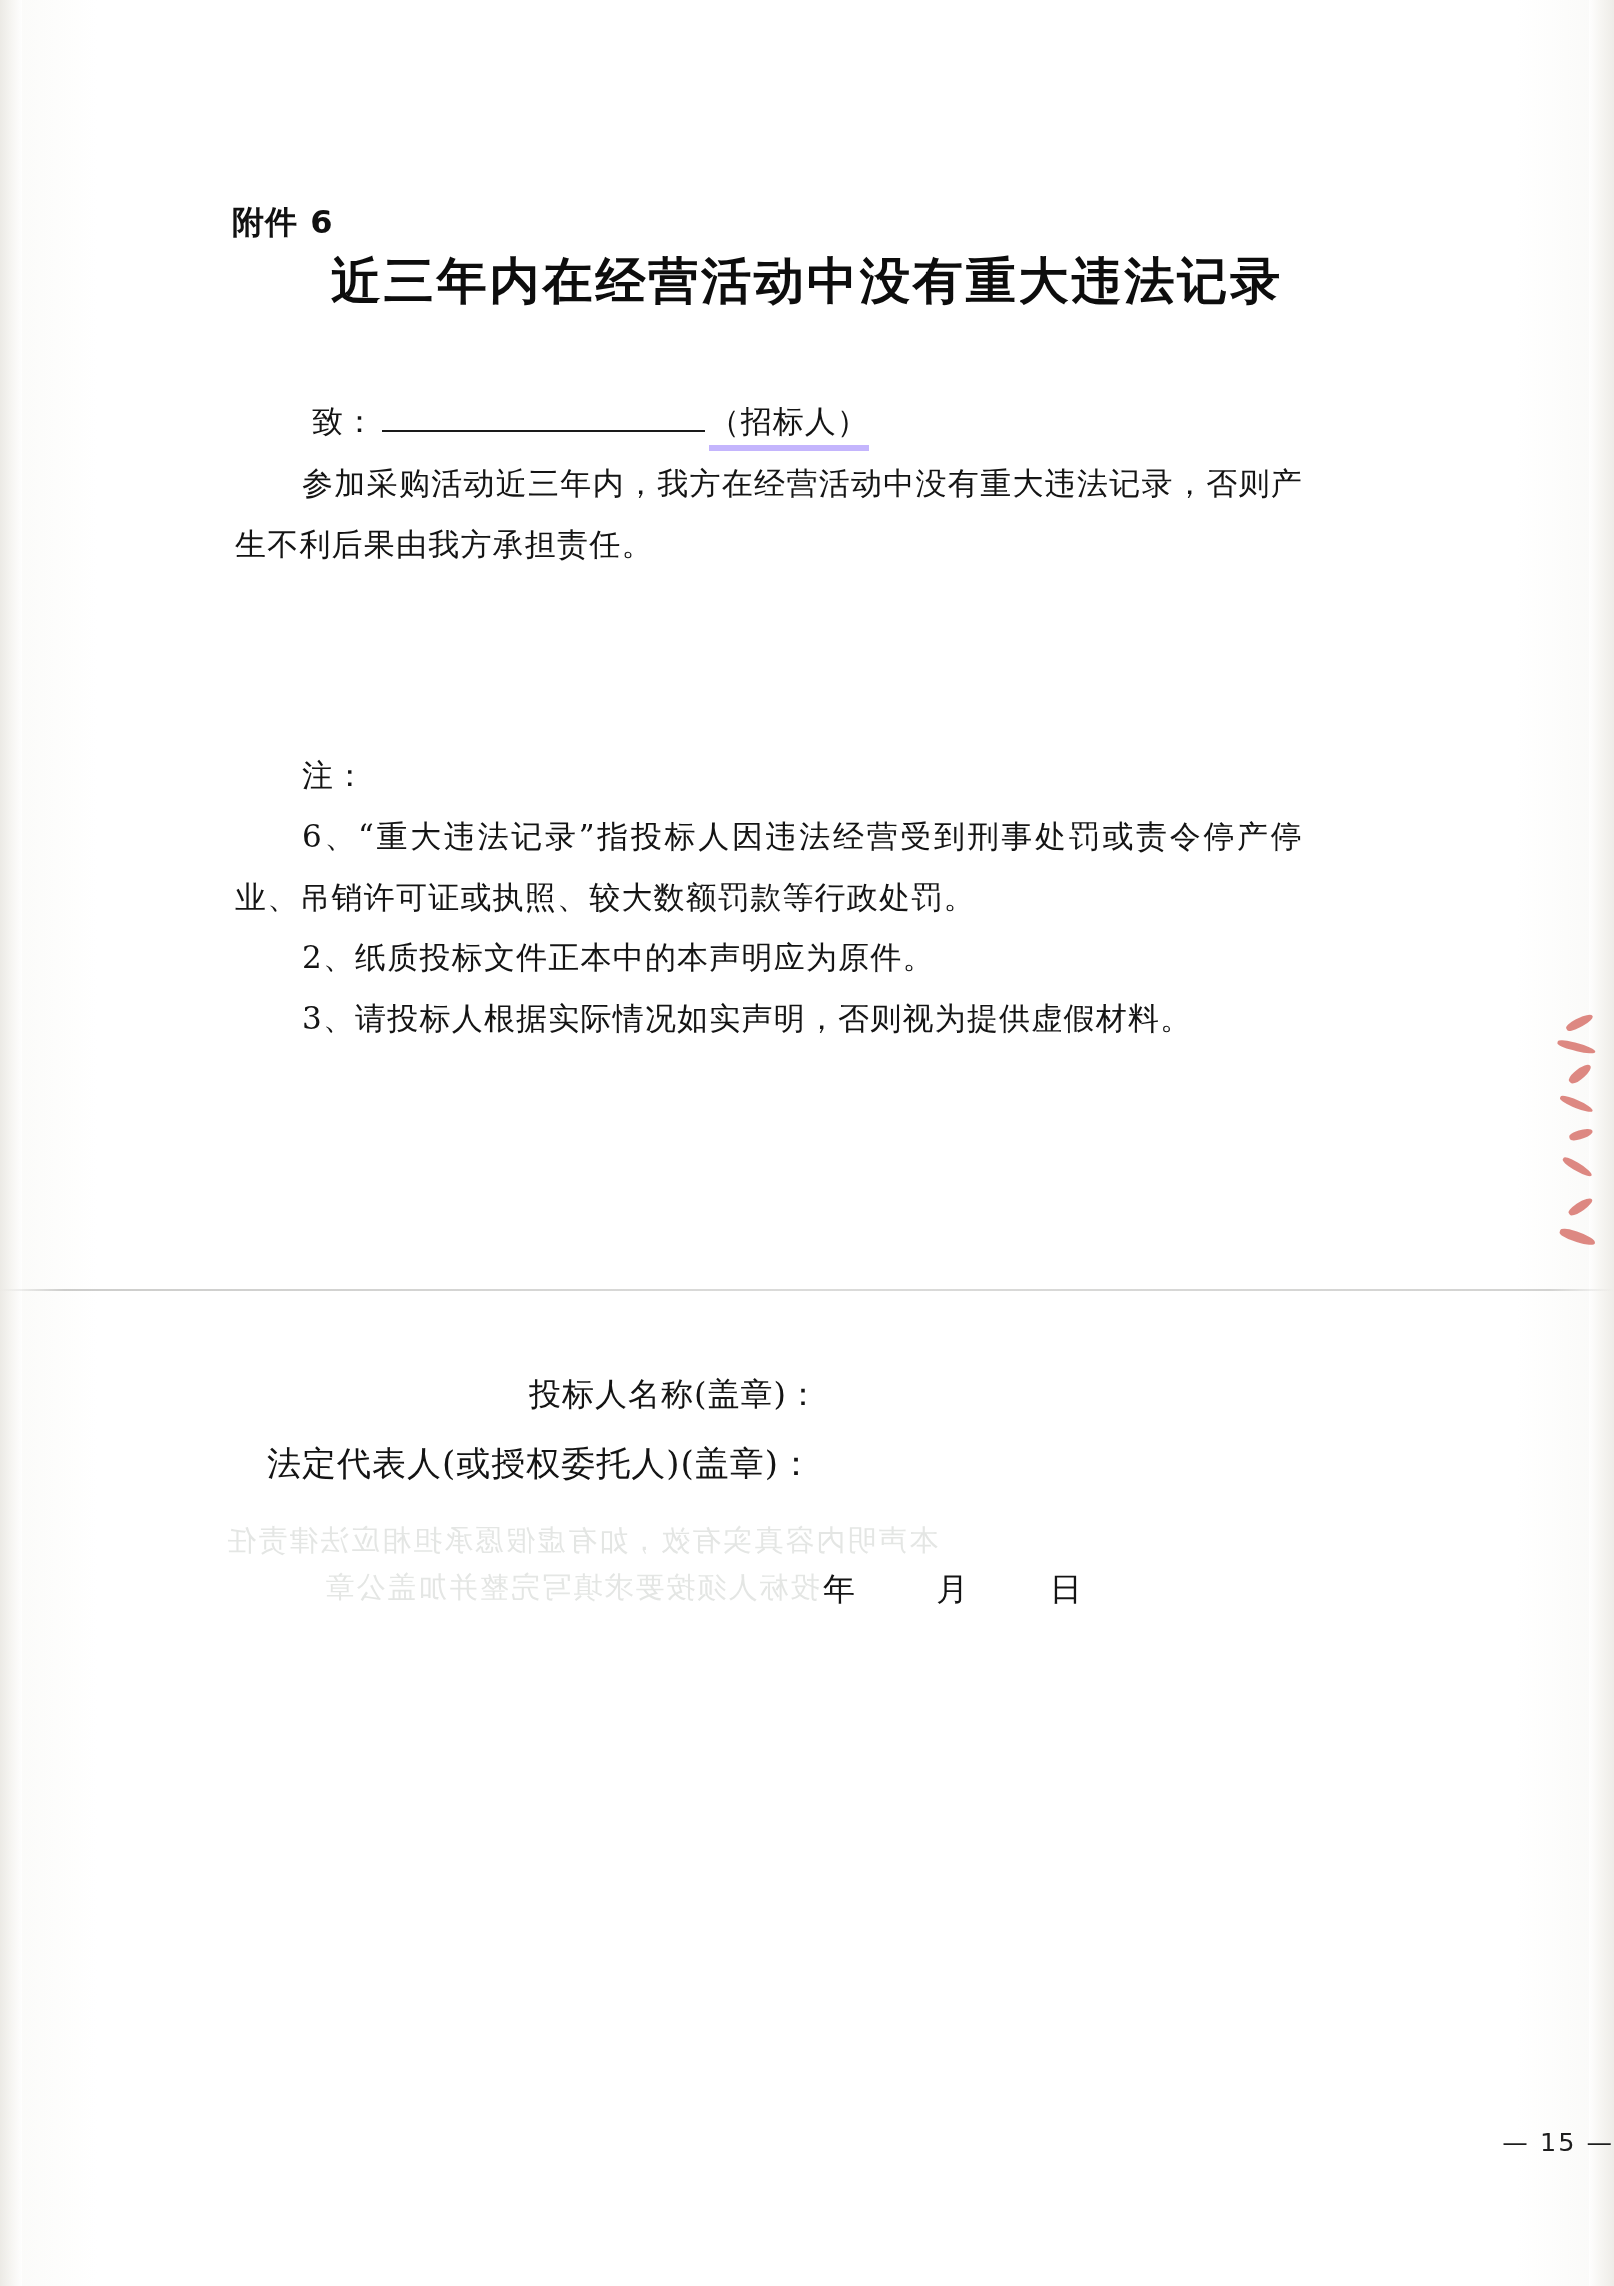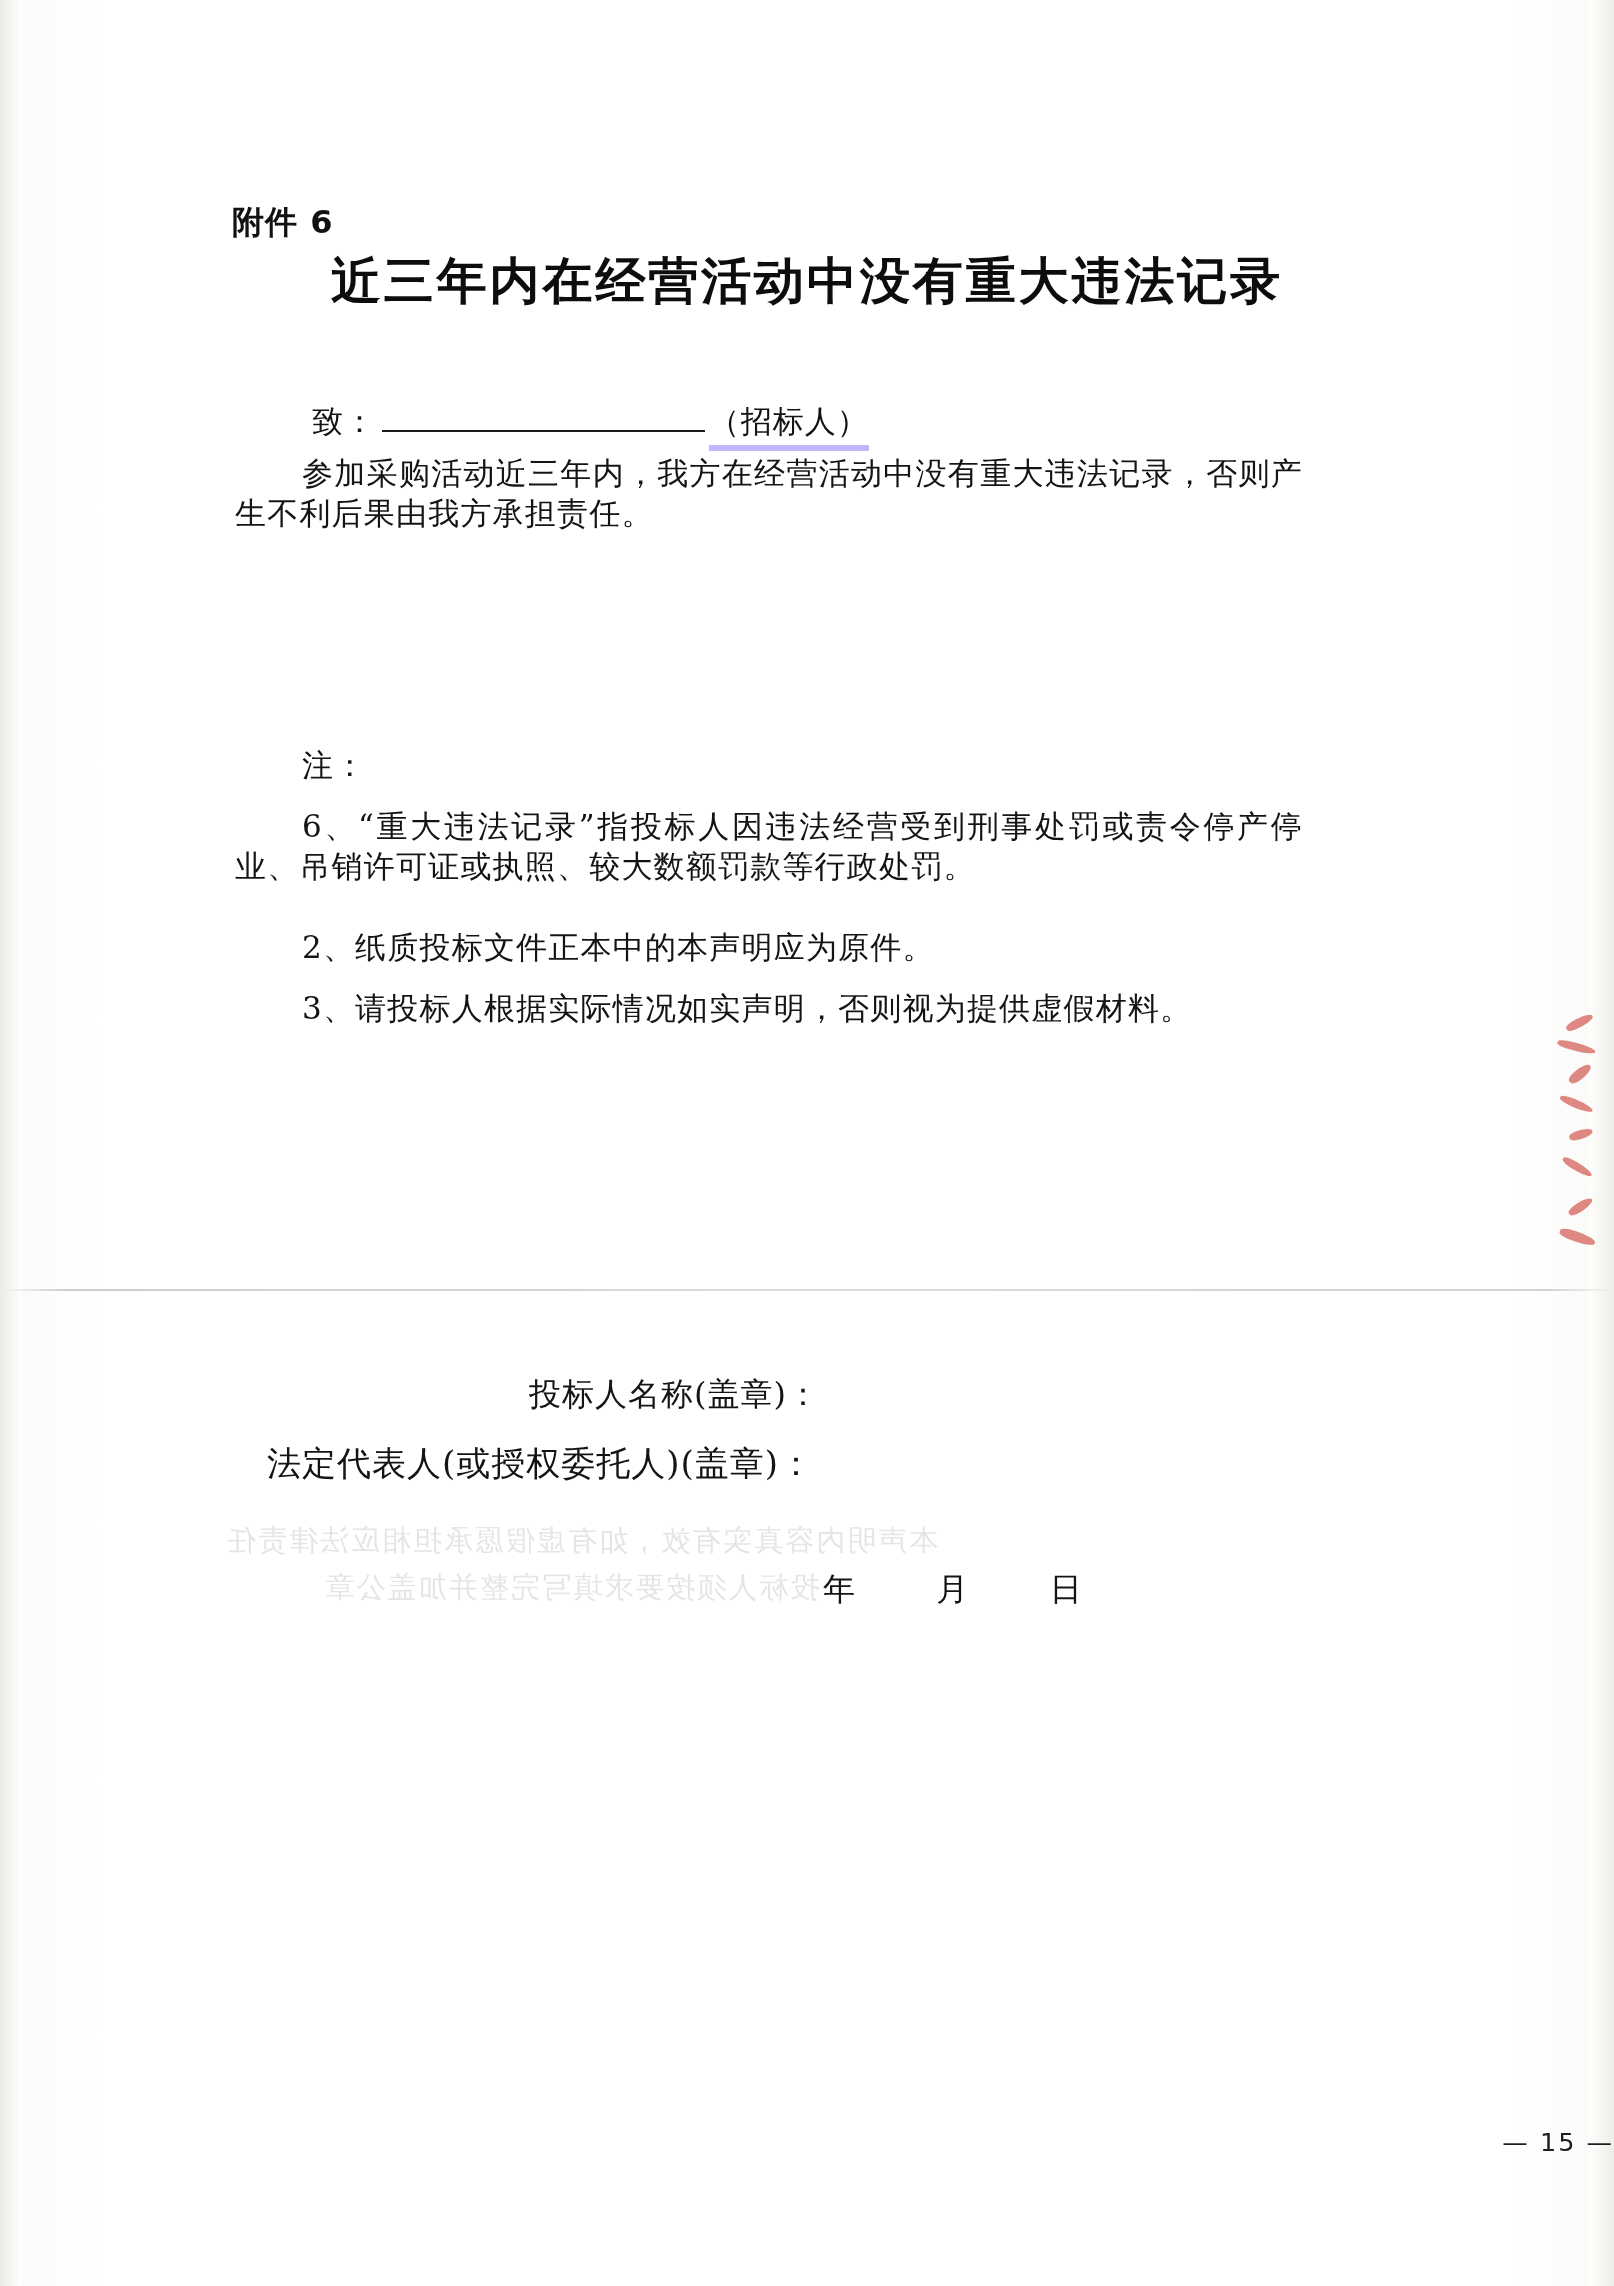--- a/index.html
+++ b/index.html
@@ -104,21 +104,21 @@
     font-size: 31px;
     border-bottom: 6px solid #c4b5fd;
     padding-bottom: 2px;
   }
 
   .para {
     position: absolute;
     width: 1068px;
     left: 235px;
     font-size: 31px;
-    line-height: 40px;
+    line-height: 61px;
     letter-spacing: 1.2px;
     text-align: justify;
     text-justify: inter-character;
   }
   .indent2 { text-indent: 67px; }
 
   .p-main { top: 453px; }
   .p-declare { top: 625px; }
   .p-note-label { top: 745px; }
   .p-note1 { top: 806px; }

